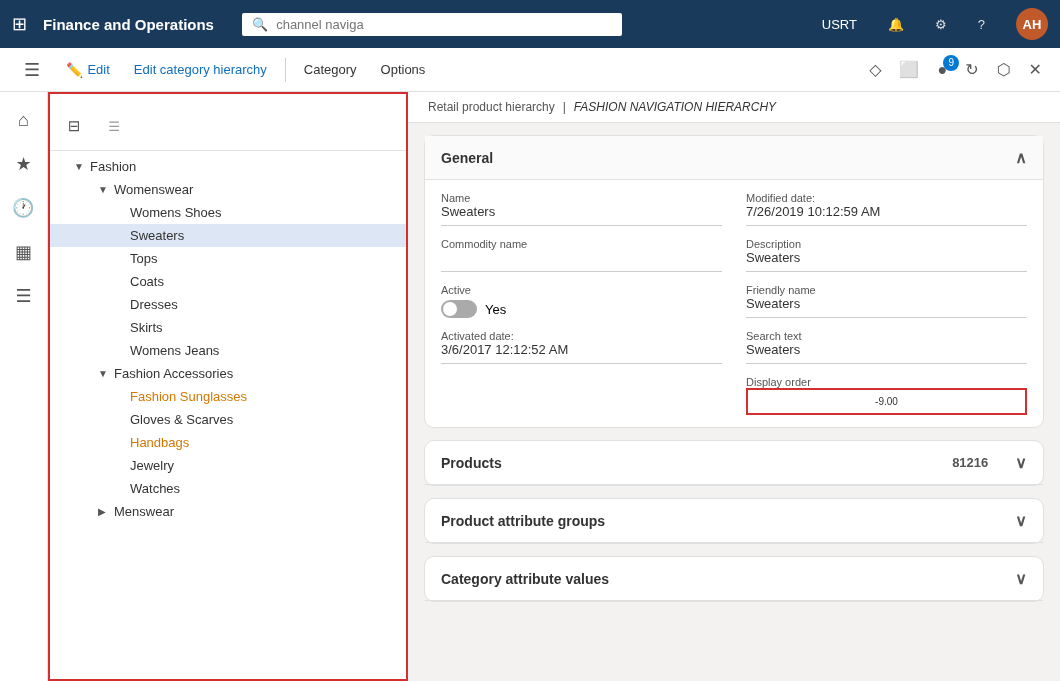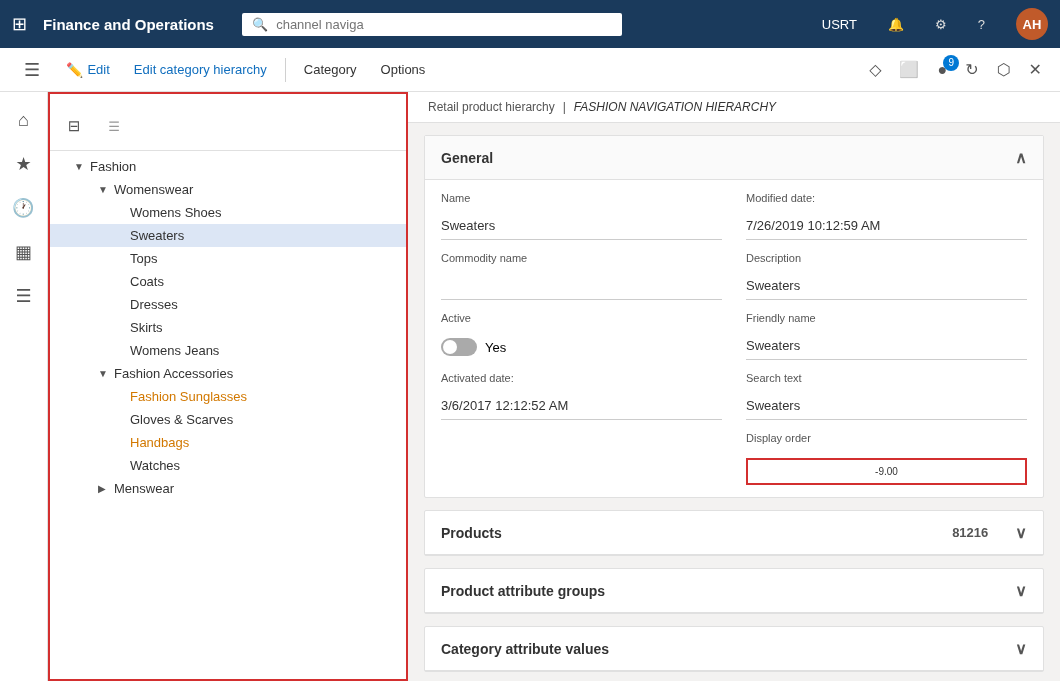--- a/index.html
+++ b/index.html
@@ -135,34 +135,34 @@
       color: #555;
       border-bottom: 1px solid #e0e0e0;
       display: flex; align-items: center; gap: 8px;
     }
     .detail-breadcrumb .current { color: #333; font-weight: 500; text-transform: uppercase; font-size: 12px; font-style: italic; }
 
     .detail-section {
       background: #fff;
       margin: 12px 16px 8px 16px;
       border: 1px solid #e0e0e0;
-      border-radius: 2px;
+      border-radius: 10px;
     }
     .section-header {
       display: flex; align-items: center; justify-content: space-between;
       padding: 12px 16px;
       font-size: 14px; font-weight: 600; color: #333;
       border-bottom: 1px solid #e0e0e0;
       cursor: pointer;
     }
     .section-header .chevron { font-size: 16px; color: #555; }
     .section-body { padding: 12px 16px; }
 
     .field-grid { display: grid; grid-template-columns: 1fr 1fr; gap: 12px 24px; }
-    .field-group { display: flex; flex-direction: column; gap: 14px; }
+    .field-group { display: flex; flex-direction: column; gap: 0; justify-content: space-between; }
     .field-label { font-size: 11px; color: #555; }
     .field-value {
       font-size: 13px; color: #333;
       border-bottom: 1px solid #ccc;
       padding-bottom: 3px;
       min-height: 22px;
     }
     .field-value.boxed {
       border: 2px solid #d32f2f;
       padding: 6px 10px;
@@ -309,20 +309,24 @@
     <div class="tree-item tree-indent-3">
       <span class="tree-arrow"></span>
       <span>Gloves &amp; Scarves</span>
     </div>
 
     <div class="tree-item tree-indent-3 highlighted">
       <span class="tree-arrow"></span>
       <span>Handbags</span>
     </div>
 
+    <div class="tree-item tree-indent-3">
+      <span class="tree-arrow"></span>
+      <span>Jewelry</span>
+    </div>
 
     <div class="tree-item tree-indent-3">
       <span class="tree-arrow"></span>
       <span>Watches</span>
     </div>
 
     <div class="tree-item tree-indent-2">
       <span class="tree-arrow">▶</span>
       <span>Menswear</span>
     </div>

